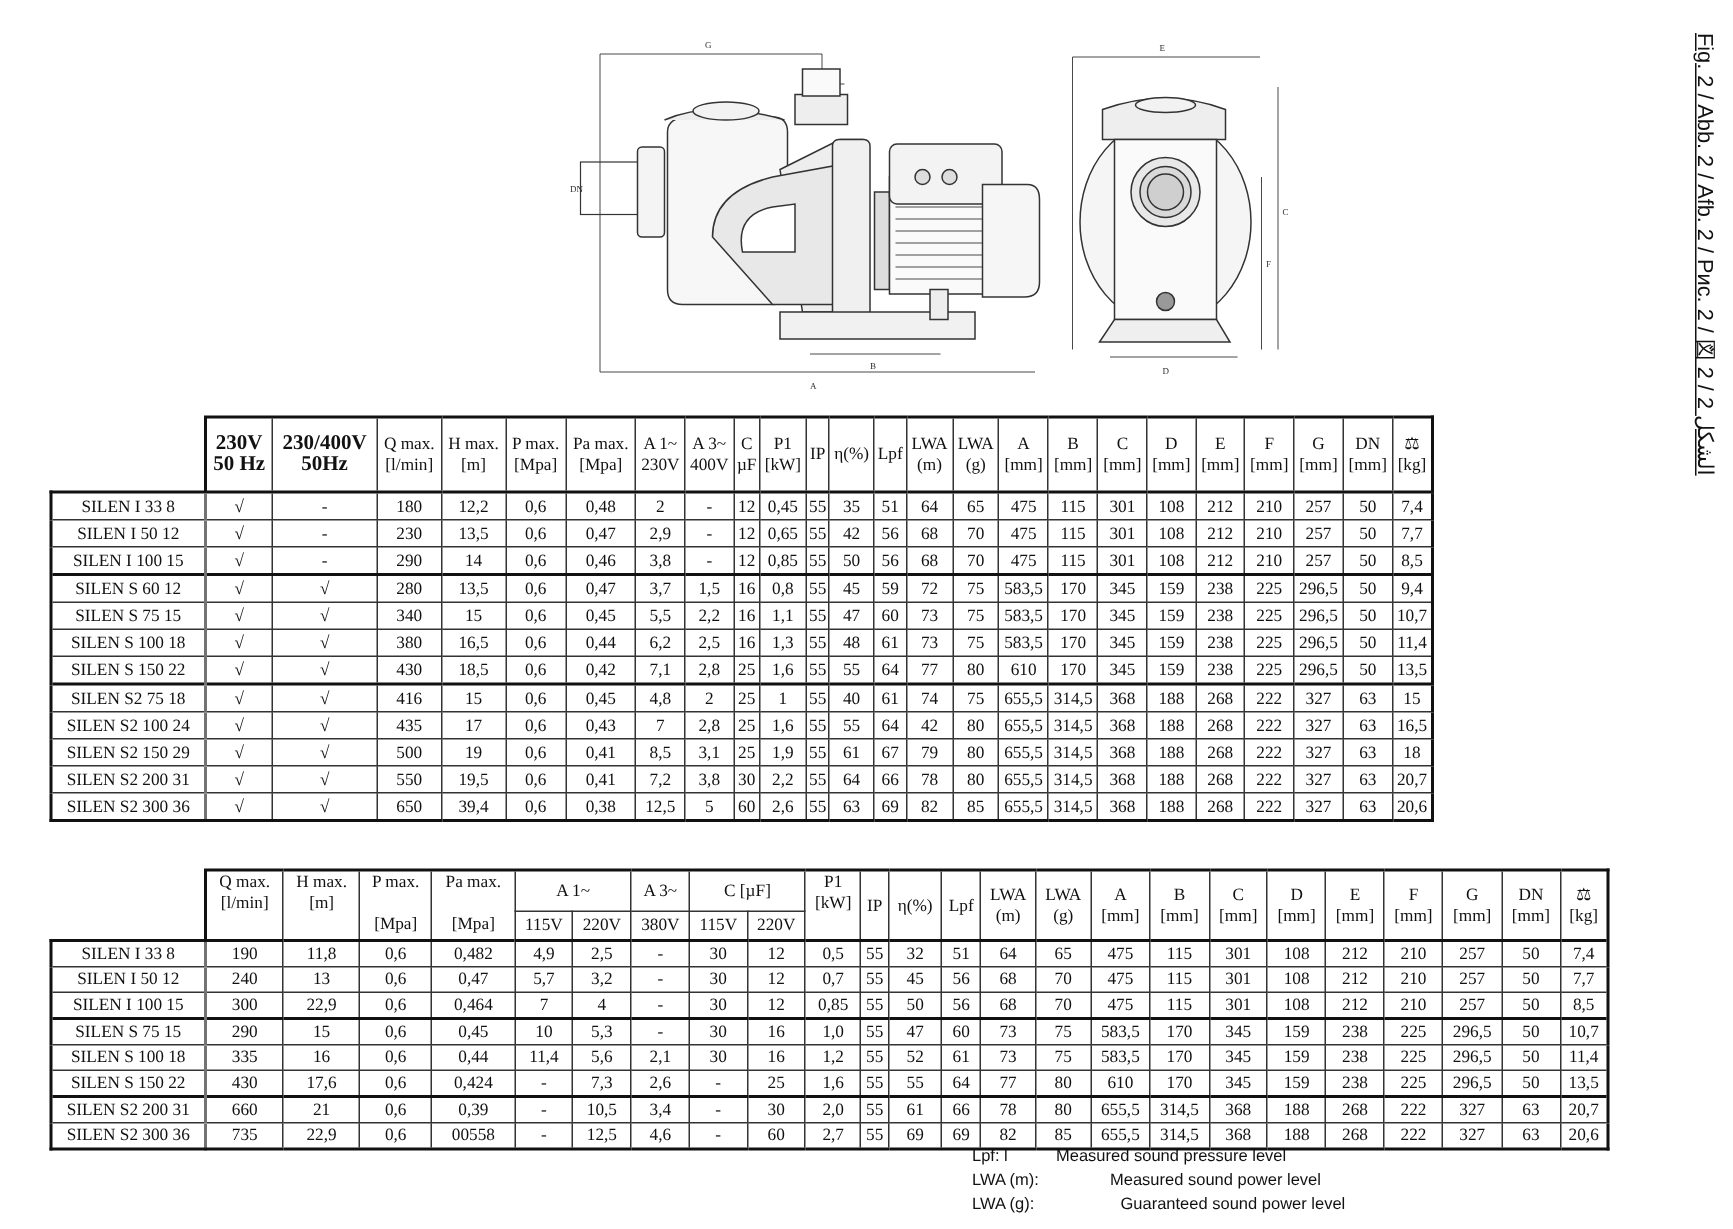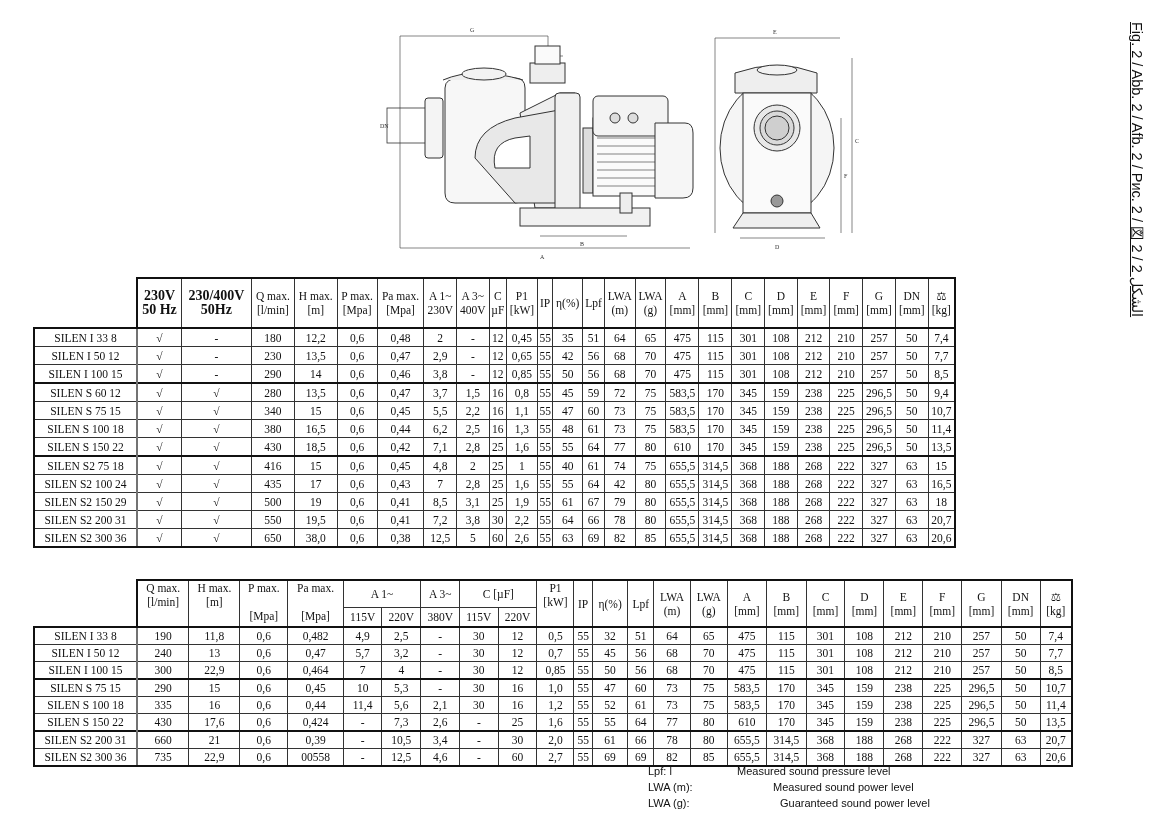--- a/index.html
+++ b/index.html
@@ -16,21 +16,21 @@
   #t2 { left:33px; top:579px; width:1040px; }
   #t2 th { font-size:11.5px; }
   #t2 td { height:16px; }
   .blank { border:none !important; border-right:2px solid #111 !important; }
   table tr.thick-top td { border-top:2px solid #111; }
   table thead tr:last-child th { border-bottom:2px solid #111; }
   td.modelcell { border-left:2px solid #111; border-right:2px solid #737373; }
   .legend { position:absolute; left:648px; top:763px; font-family:"Liberation Sans", sans-serif; font-size:11px; line-height:16px; }
   .legend .row { position:relative; height:16px; }
   .legend .k { position:absolute; left:0; white-space:nowrap; }
-  .legend .v { position:absolute; white-space:nowrap;margin-left:33px; }
+  .legend .v { position:absolute; white-space:nowrap; }
 </style>
 </head>
 <body>
 
 <div class="drawing">
   <svg width="515" height="245" viewBox="0 0 515 245" fill="none" stroke="#333" stroke-width="1">
 
     <line x1="35" y1="18" x2="183" y2="18" stroke-width="0.6"></line>
     <line x1="35" y1="18" x2="35" y2="230" stroke-width="0.6"></line>
     <line x1="183" y1="18" x2="183" y2="40" stroke-width="0.6"></line>
@@ -424,21 +424,21 @@
         <td>222</td>
         <td>327</td>
         <td>63</td>
         <td style="border-right: 2px solid rgb(17, 17, 17);">20,7</td>
       </tr>
       <tr>
         <td class="modelcell" style="border-bottom: 2px solid rgb(17, 17, 17);">SILEN S2 300 36</td>
         <td style="border-bottom: 2px solid rgb(17, 17, 17);">√</td>
         <td style="border-bottom: 2px solid rgb(17, 17, 17);">√</td>
         <td style="border-bottom: 2px solid rgb(17, 17, 17);">650</td>
-        <td style="border-bottom: 2px solid rgb(17, 17, 17);">38,0</td>
+        <td style="border-bottom: 2px solid rgb(17, 17, 17);">39,4</td>
         <td style="border-bottom: 2px solid rgb(17, 17, 17);">0,6</td>
         <td style="border-bottom: 2px solid rgb(17, 17, 17);">0,38</td>
         <td style="border-bottom: 2px solid rgb(17, 17, 17);">12,5</td>
         <td style="border-bottom: 2px solid rgb(17, 17, 17);">5</td>
         <td style="border-bottom: 2px solid rgb(17, 17, 17);">60</td>
         <td style="border-bottom: 2px solid rgb(17, 17, 17);">2,6</td>
         <td style="border-bottom: 2px solid rgb(17, 17, 17);">55</td>
         <td style="border-bottom: 2px solid rgb(17, 17, 17);">63</td>
         <td style="border-bottom: 2px solid rgb(17, 17, 17);">69</td>
         <td style="border-bottom: 2px solid rgb(17, 17, 17);">82</td>

